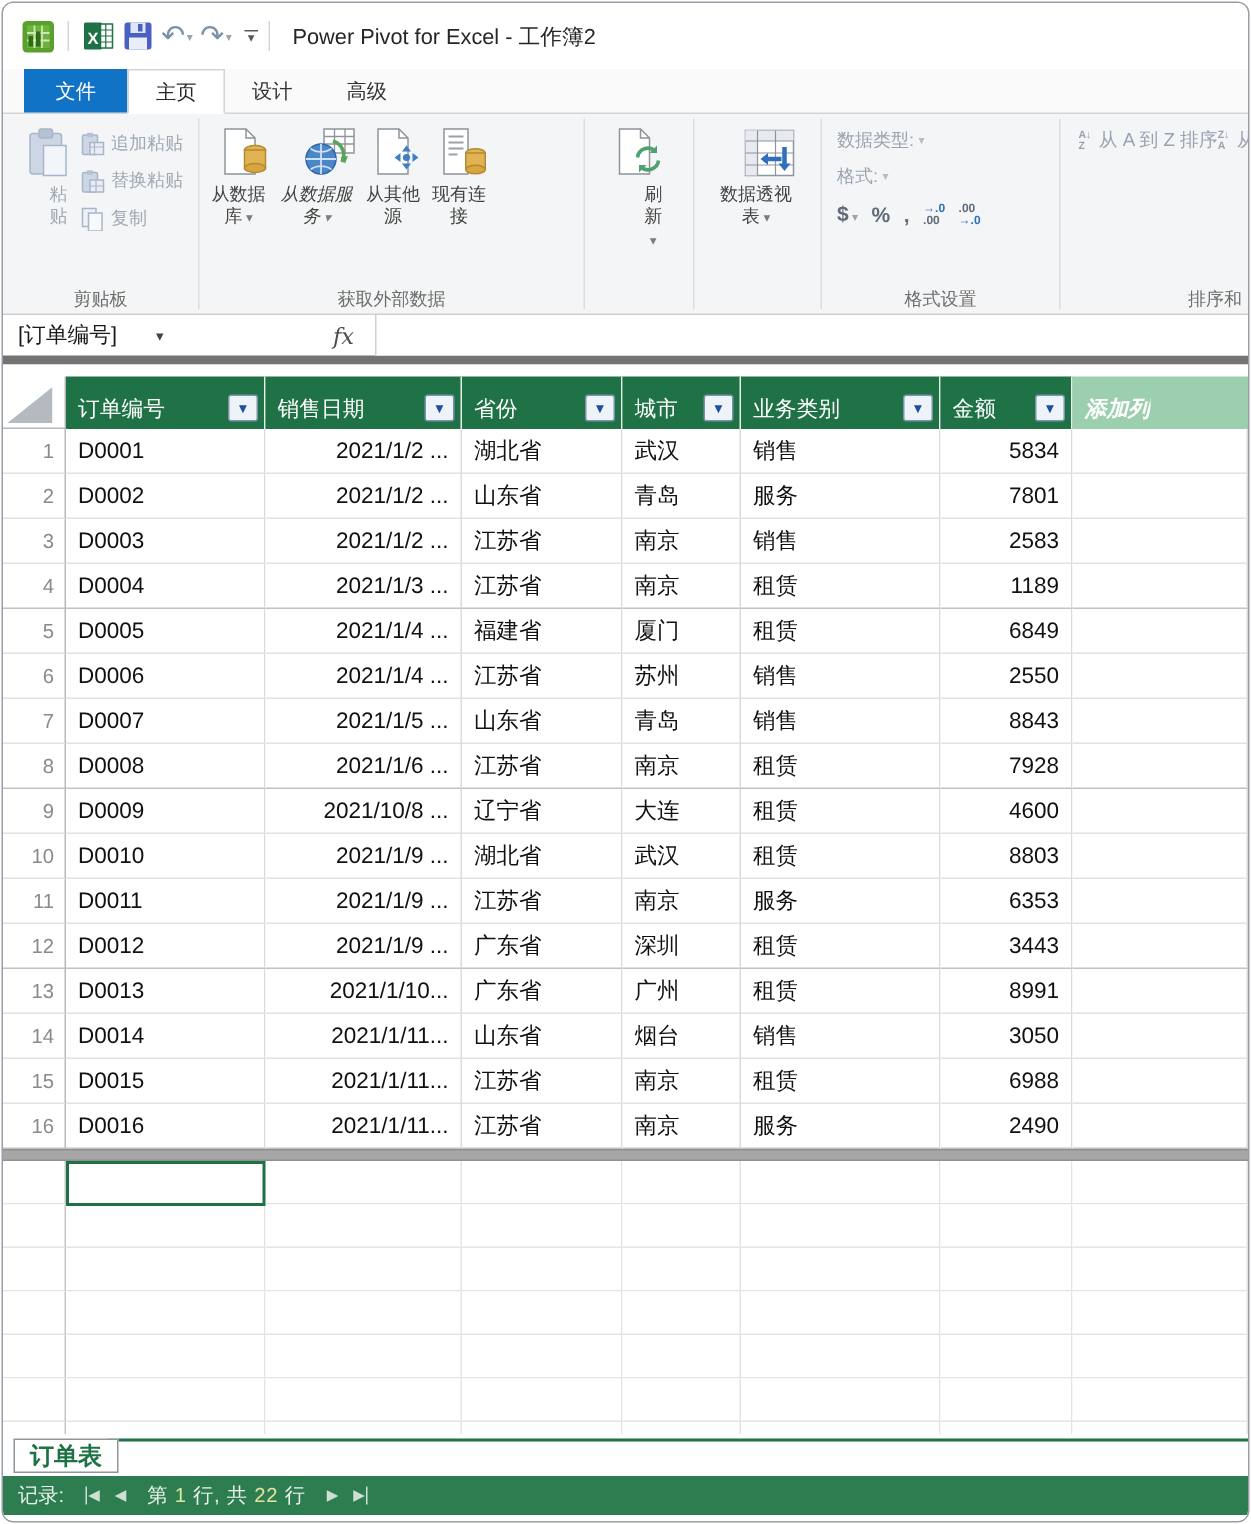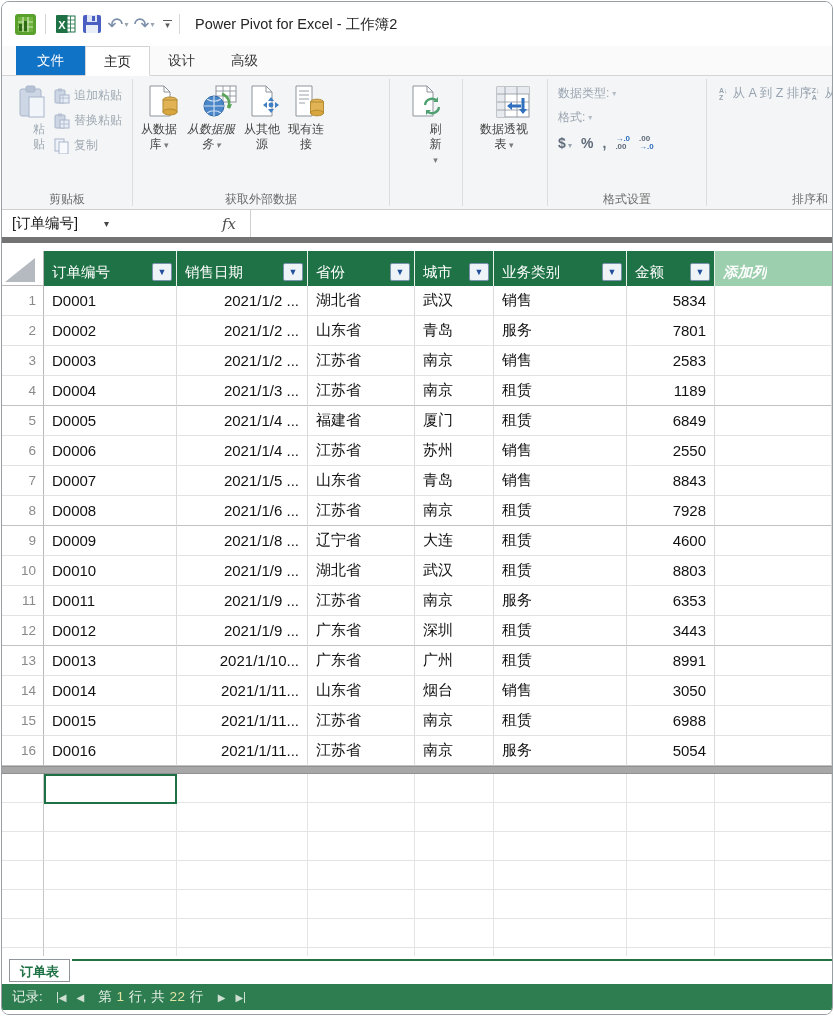--- a/index.html
+++ b/index.html
@@ -79,21 +79,21 @@
   .emptypane{flex:1 1 auto;overflow:hidden;position:relative;background:#fff;}
   .erow{height:29px;}
   .ecell{background:#fff;border-right:1px solid #e4e4e4;border-bottom:1px solid #e4e4e4;}
   .ecell.rn{border-right:1px solid #c6c6c6;}
   .selcell{position:absolute;left:42px;top:0;width:133px;height:30px;border:2px solid #1e7145;background:#fff;}
 
   
   .tabstrip{height:28px;position:relative;background:#fff;flex:0 0 auto;}
   .tabstrip .greenline{position:absolute;top:3px;left:70px;right:0;height:2px;background:#217346;}
   .sheettab{position:absolute;left:7px;top:3px;height:23px;padding:2px 10px 0;background:#fff;
-            border:1px solid #8f959b;font-size:13px;font-weight:bold;color:#1f7245;display:flex;align-items:center;}
+            border:1px solid #8f959b;font-size:16px;font-weight:bold;color:#1f7245;display:flex;align-items:center;}
 
   
   .statusbar{height:26px;background:#2e7d51;color:#e9f1e9;display:flex;align-items:center;
              padding-left:10px;font-size:13.5px;flex:0 0 auto;gap:6px;}
   .nav{color:#cfe0d2;font-size:10px;display:flex;align-items:center;gap:10px;margin:0 8px;}
   .nav .endbar-l{border-left:1.5px solid #cfe0d2;padding-left:1px;}
   .nav .endbar-r{border-right:1.5px solid #cfe0d2;padding-right:1px;}
   .rowinfo{letter-spacing:0.5px;}
   .rowinfo .n{color:#dfe3a0;}
   .bottomfill{height:4px;background:#fff;flex:0 0 auto;}
@@ -480,21 +480,21 @@
           <div class="dcell ralign">2021/1/6 ...</div>
           <div class="dcell">江苏省</div>
           <div class="dcell">南京</div>
           <div class="dcell">租赁</div>
           <div class="dcell ralign">7928</div>
           <div class="dcell"></div>
         </div>
         <div class="grow drow">
           <div class="dcell rnum">9</div>
           <div class="dcell">D0009</div>
-          <div class="dcell ralign">2021/1/8 ...</div>
+          <div class="dcell ralign">2021/10/8 ...</div>
           <div class="dcell">辽宁省</div>
           <div class="dcell">大连</div>
           <div class="dcell">租赁</div>
           <div class="dcell ralign">4600</div>
           <div class="dcell"></div>
         </div>
         <div class="grow drow">
           <div class="dcell rnum">10</div>
           <div class="dcell">D0010</div>
           <div class="dcell ralign">2021/1/9 ...</div>
@@ -554,21 +554,21 @@
           <div class="dcell ralign">6988</div>
           <div class="dcell"></div>
         </div>
         <div class="grow drow seam">
           <div class="dcell rnum">16</div>
           <div class="dcell">D0016</div>
           <div class="dcell ralign">2021/1/11...</div>
           <div class="dcell">江苏省</div>
           <div class="dcell">南京</div>
           <div class="dcell">服务</div>
-          <div class="dcell ralign">5054</div>
+          <div class="dcell ralign">2490</div>
           <div class="dcell"></div>
         </div>
       </div>
   </div>
 
   <div class="splitter"></div>
 
   <div class="emptypane">
     <div>
         <div class="grow erow">

